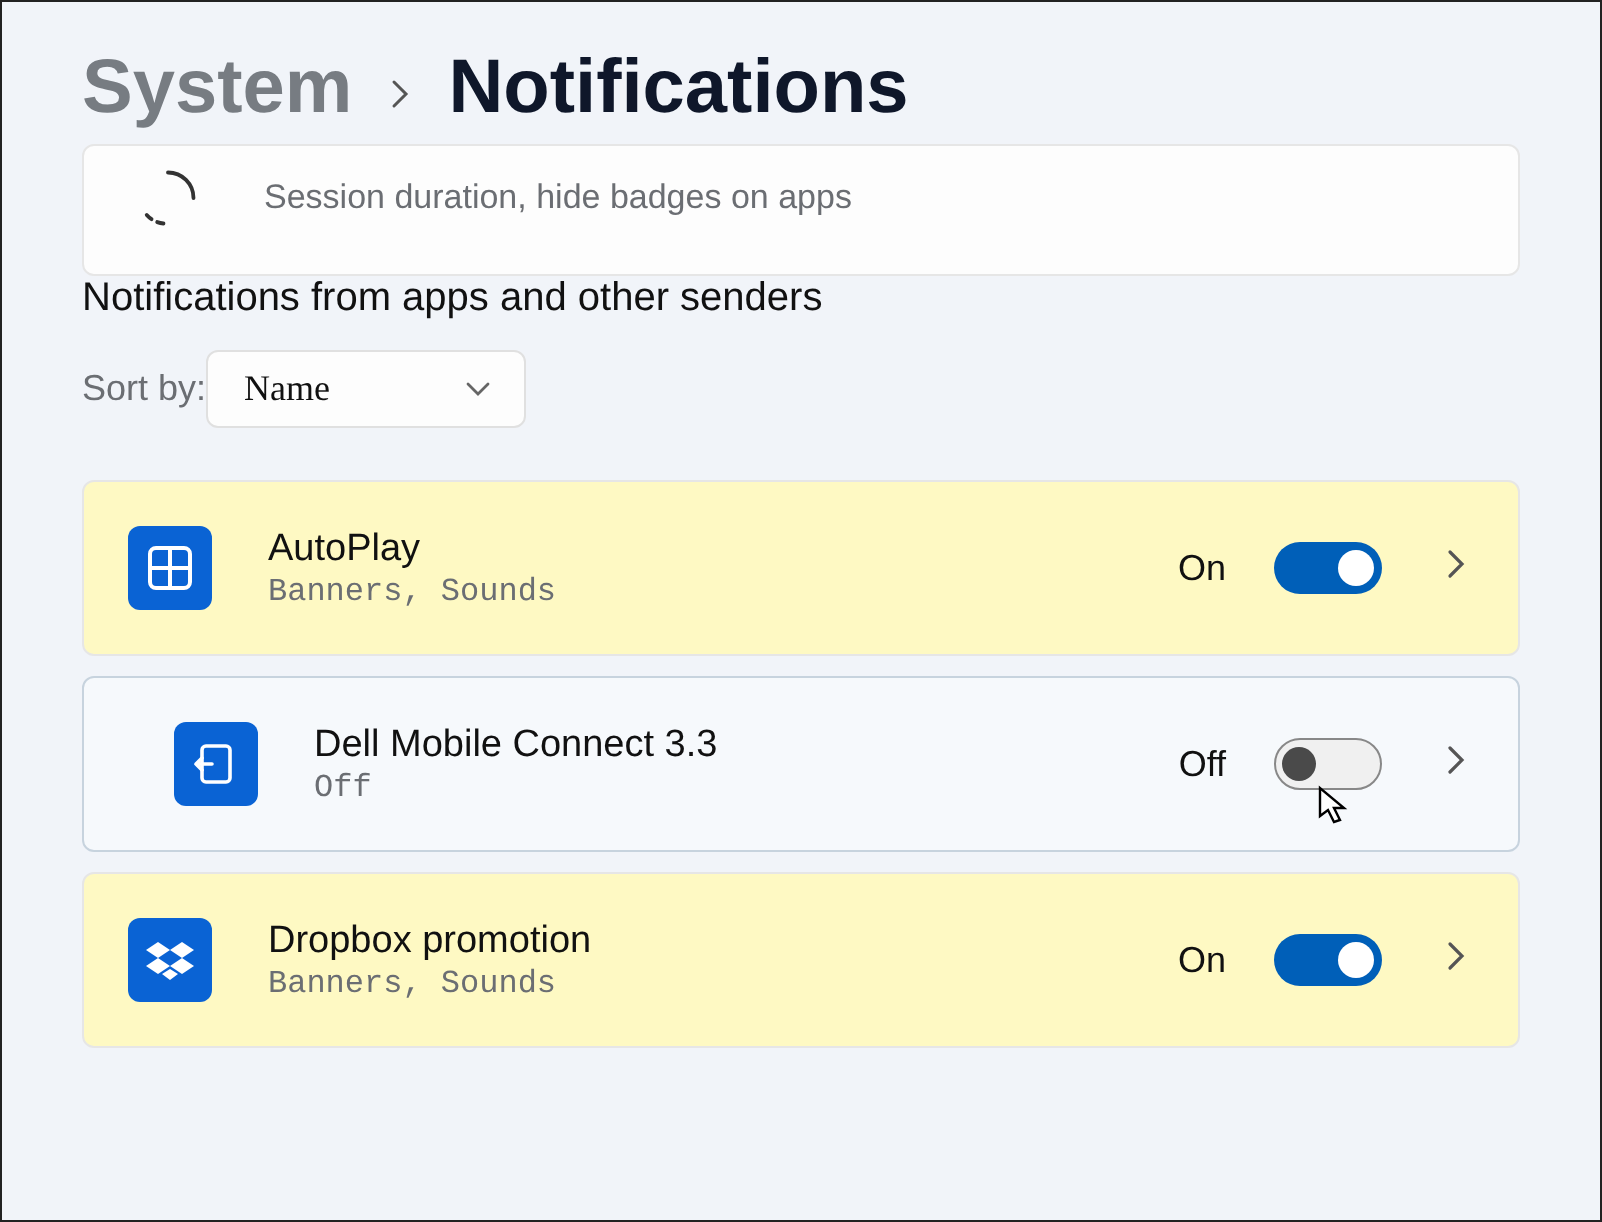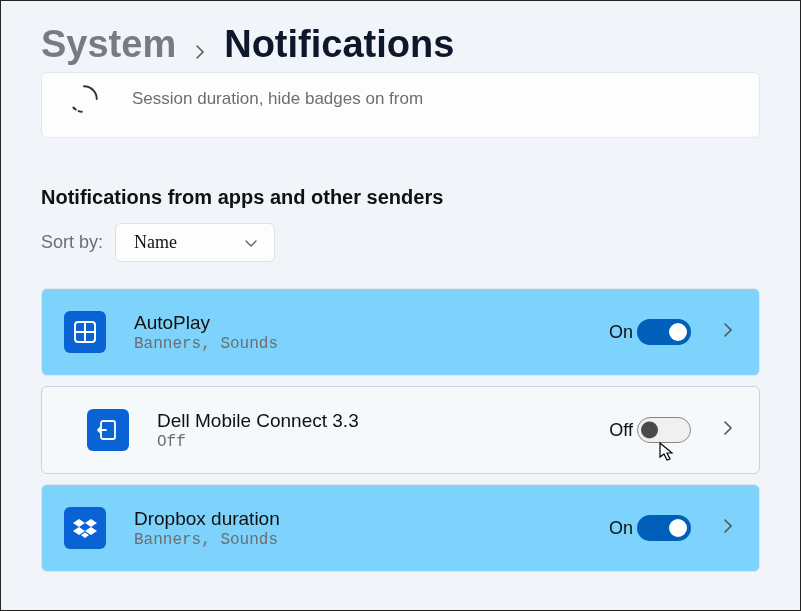--- a/index.html
+++ b/index.html
@@ -13,21 +13,21 @@
       width: 801px;
       height: 611px;
       overflow: hidden;
       border: 1px solid #222;
     }
     .container {
       padding: 0 40px;
     }
     .breadcrumb {
       display: flex;
-      align-items: flex-end;
+      align-items: center;
       gap: 18px;
       padding: 22px 0 10px 0;
     }
     .breadcrumb-system {
       font-size: 38px;
       font-weight: 600;
       color: #777c82;
     }
     .breadcrumb-chevron {
       font-size: 24px;
@@ -71,29 +71,27 @@
       font-size: 16px;
       color: #6b6e73;
       margin-top: 2px;
     }
     .card-top .card-sub {
       font-size: 17px;
       margin-top: 0;
     }
     .section-title {
       font-size: 20px;
-      font-weight: 700;
+      font-weight: 400;
       color: #111;
-      margin-top: 48px;
       margin-bottom: 14px;
     }
     .sort-row {
       display: flex;
       align-items: center;
-      gap: 12px;
       margin-bottom: 26px;
     }
     .sort-label {
       font-size: 18px;
       color: #6b6e73;
     }
     .sort-select {
       display: flex;
       align-items: center;
       justify-content: space-between;
@@ -112,21 +110,21 @@
     }
     .sort-chevron {
       color: #666;
     }
     .app-list {
       display: flex;
       flex-direction: column;
       gap: 10px;
     }
     .app-card {
-      background: #7dd3fc;
+      background: #fef9c3;
       border: 1px solid #e6e6e6;
       border-radius: 6px;
       padding: 22px 22px;
       display: flex;
       align-items: center;
       gap: 28px;
       position: relative;
     }
     .app-card.highlighted {
       background: #f6f9fc;
@@ -156,21 +154,21 @@
     }
     .app-sub {
       font-size: 16px;
       color: #6b6e73;
       margin-top: 1px;
       font-family: Liberation Mono, monospace;
     }
     .toggle-group {
       display: flex;
       align-items: center;
-      gap: 4px;
+      gap: 24px;
     }
     .toggle-state {
       font-size: 18px;
       color: #111;
     }
     .toggle {
       width: 54px;
       height: 26px;
       border-radius: 13px;
       position: relative;
@@ -228,21 +226,21 @@
   </div>
 
   <div class="card card-top">
     <div class="card-icon card-icon-top">
       <svg viewBox="0 0 32 32">
           <path d="M16 4 A12 12 0 0 1 28 16" stroke="#333" stroke-width="1.8" fill="none" stroke-linecap="round"></path>
           <path d="M6 24 A12 12 0 0 0 16 28" stroke="#333" stroke-width="1.8" fill="none" stroke-linecap="round" stroke-dasharray="3 3"></path>
         </svg>
     </div>
     <div class="card-text">
-      <div class="card-sub">Session duration, hide badges on from</div>
+      <div class="card-sub">Session duration, hide badges on apps</div>
     </div>
   </div>
 
   <div class="section-title">Notifications from apps and other senders</div>
 
   <div class="sort-row">
     <span class="sort-label">Sort by:</span>
     <div class="sort-select">
       <span class="sort-value">Name</span>
       <span class="sort-chevron">
@@ -300,21 +298,21 @@
             <path d="M3 2 L3 16 L7 13 L10 19 L13 18 L10 12 L15 12 Z" fill="#fff" stroke="#000" stroke-width="1.2"></path>
           </svg></span>
       </div>
       <div class="app-card">
         <div class="app-icon">
           <svg width="26" height="26" viewBox="0 0 26 26">
             <path d="M7 4 L13 8 L7 12 L1 8 Z M19 4 L25 8 L19 12 L13 8 Z M7 12 L13 16 L7 20 L1 16 Z M19 12 L25 16 L19 20 L13 16 Z M13 17.5 L17 20 L13 23 L9 20 Z" fill="#fff"></path>
           </svg>
         </div>
         <div class="app-text">
-          <div class="app-title">Dropbox duration</div>
+          <div class="app-title">Dropbox promotion</div>
           <div class="app-sub">Banners, Sounds</div>
         </div>
         <div class="toggle-group">
           <span class="toggle-state">On</span>
           <div class="toggle on">
             <div class="toggle-knob"></div>
           </div>
         </div>
         <span class="row-chevron"><svg width="10" height="16" viewBox="0 0 10 16">
             <path d="M2 2 L8 8 L2 14" stroke="#555" stroke-width="1.6" fill="none" stroke-linecap="round"></path>

